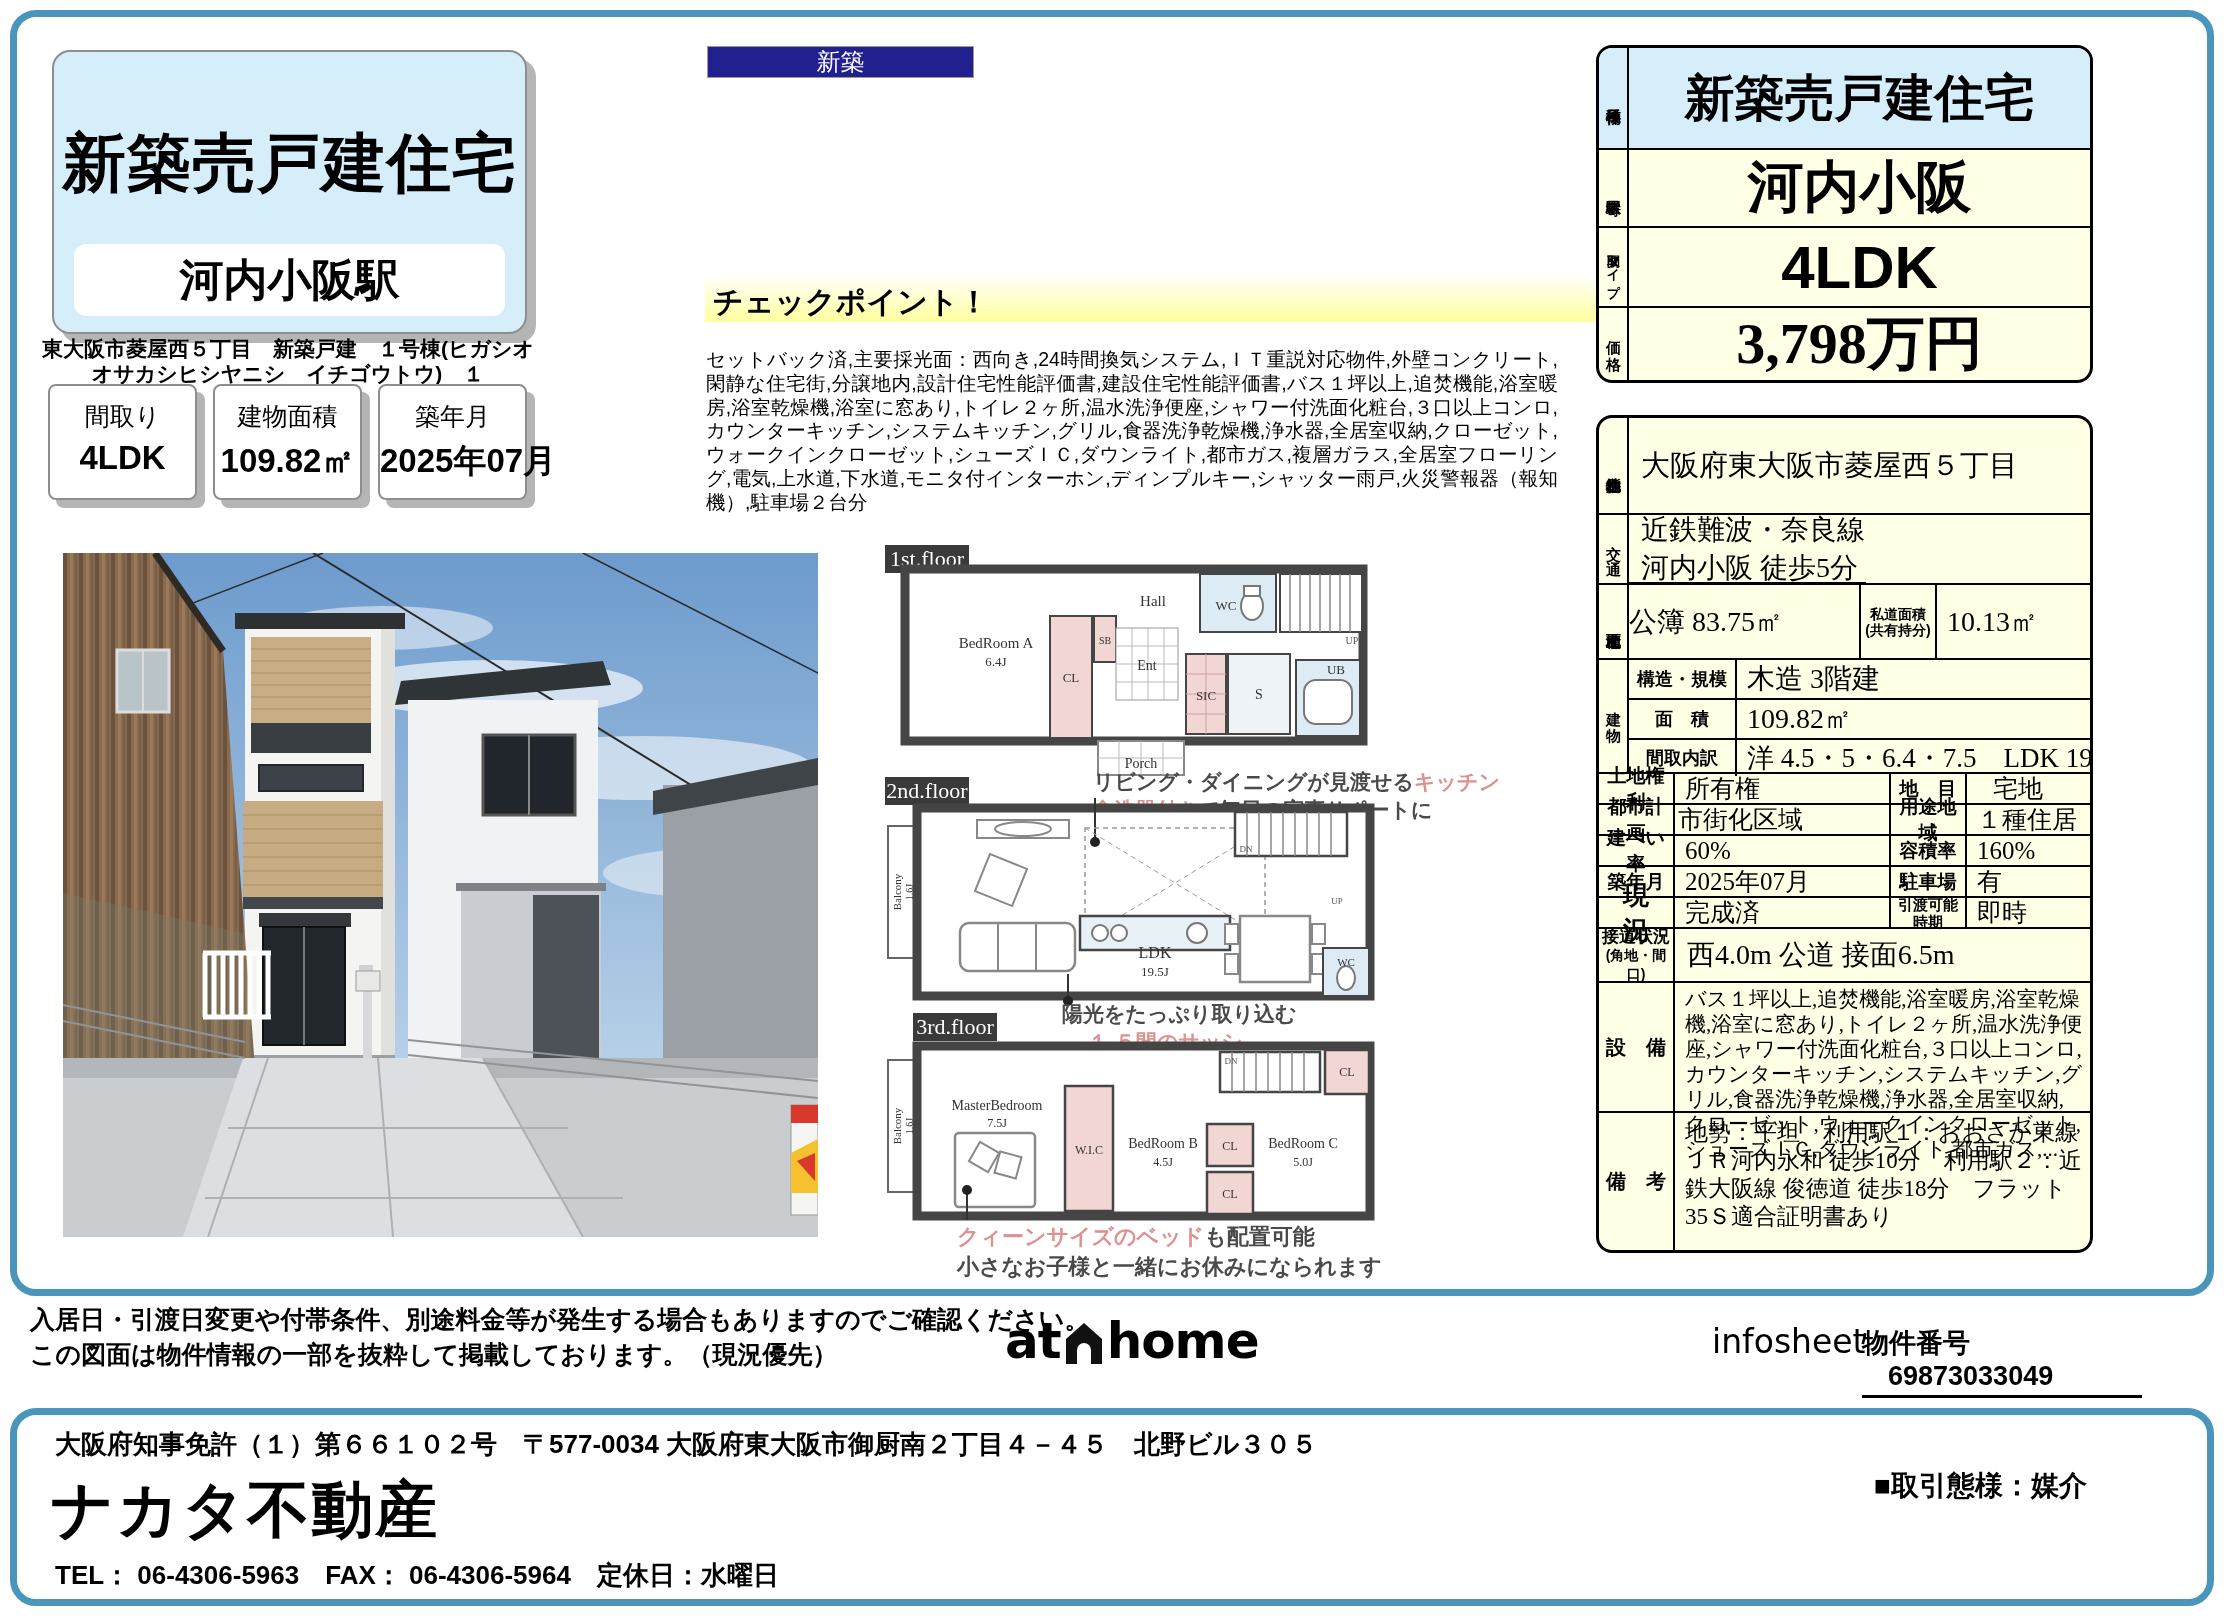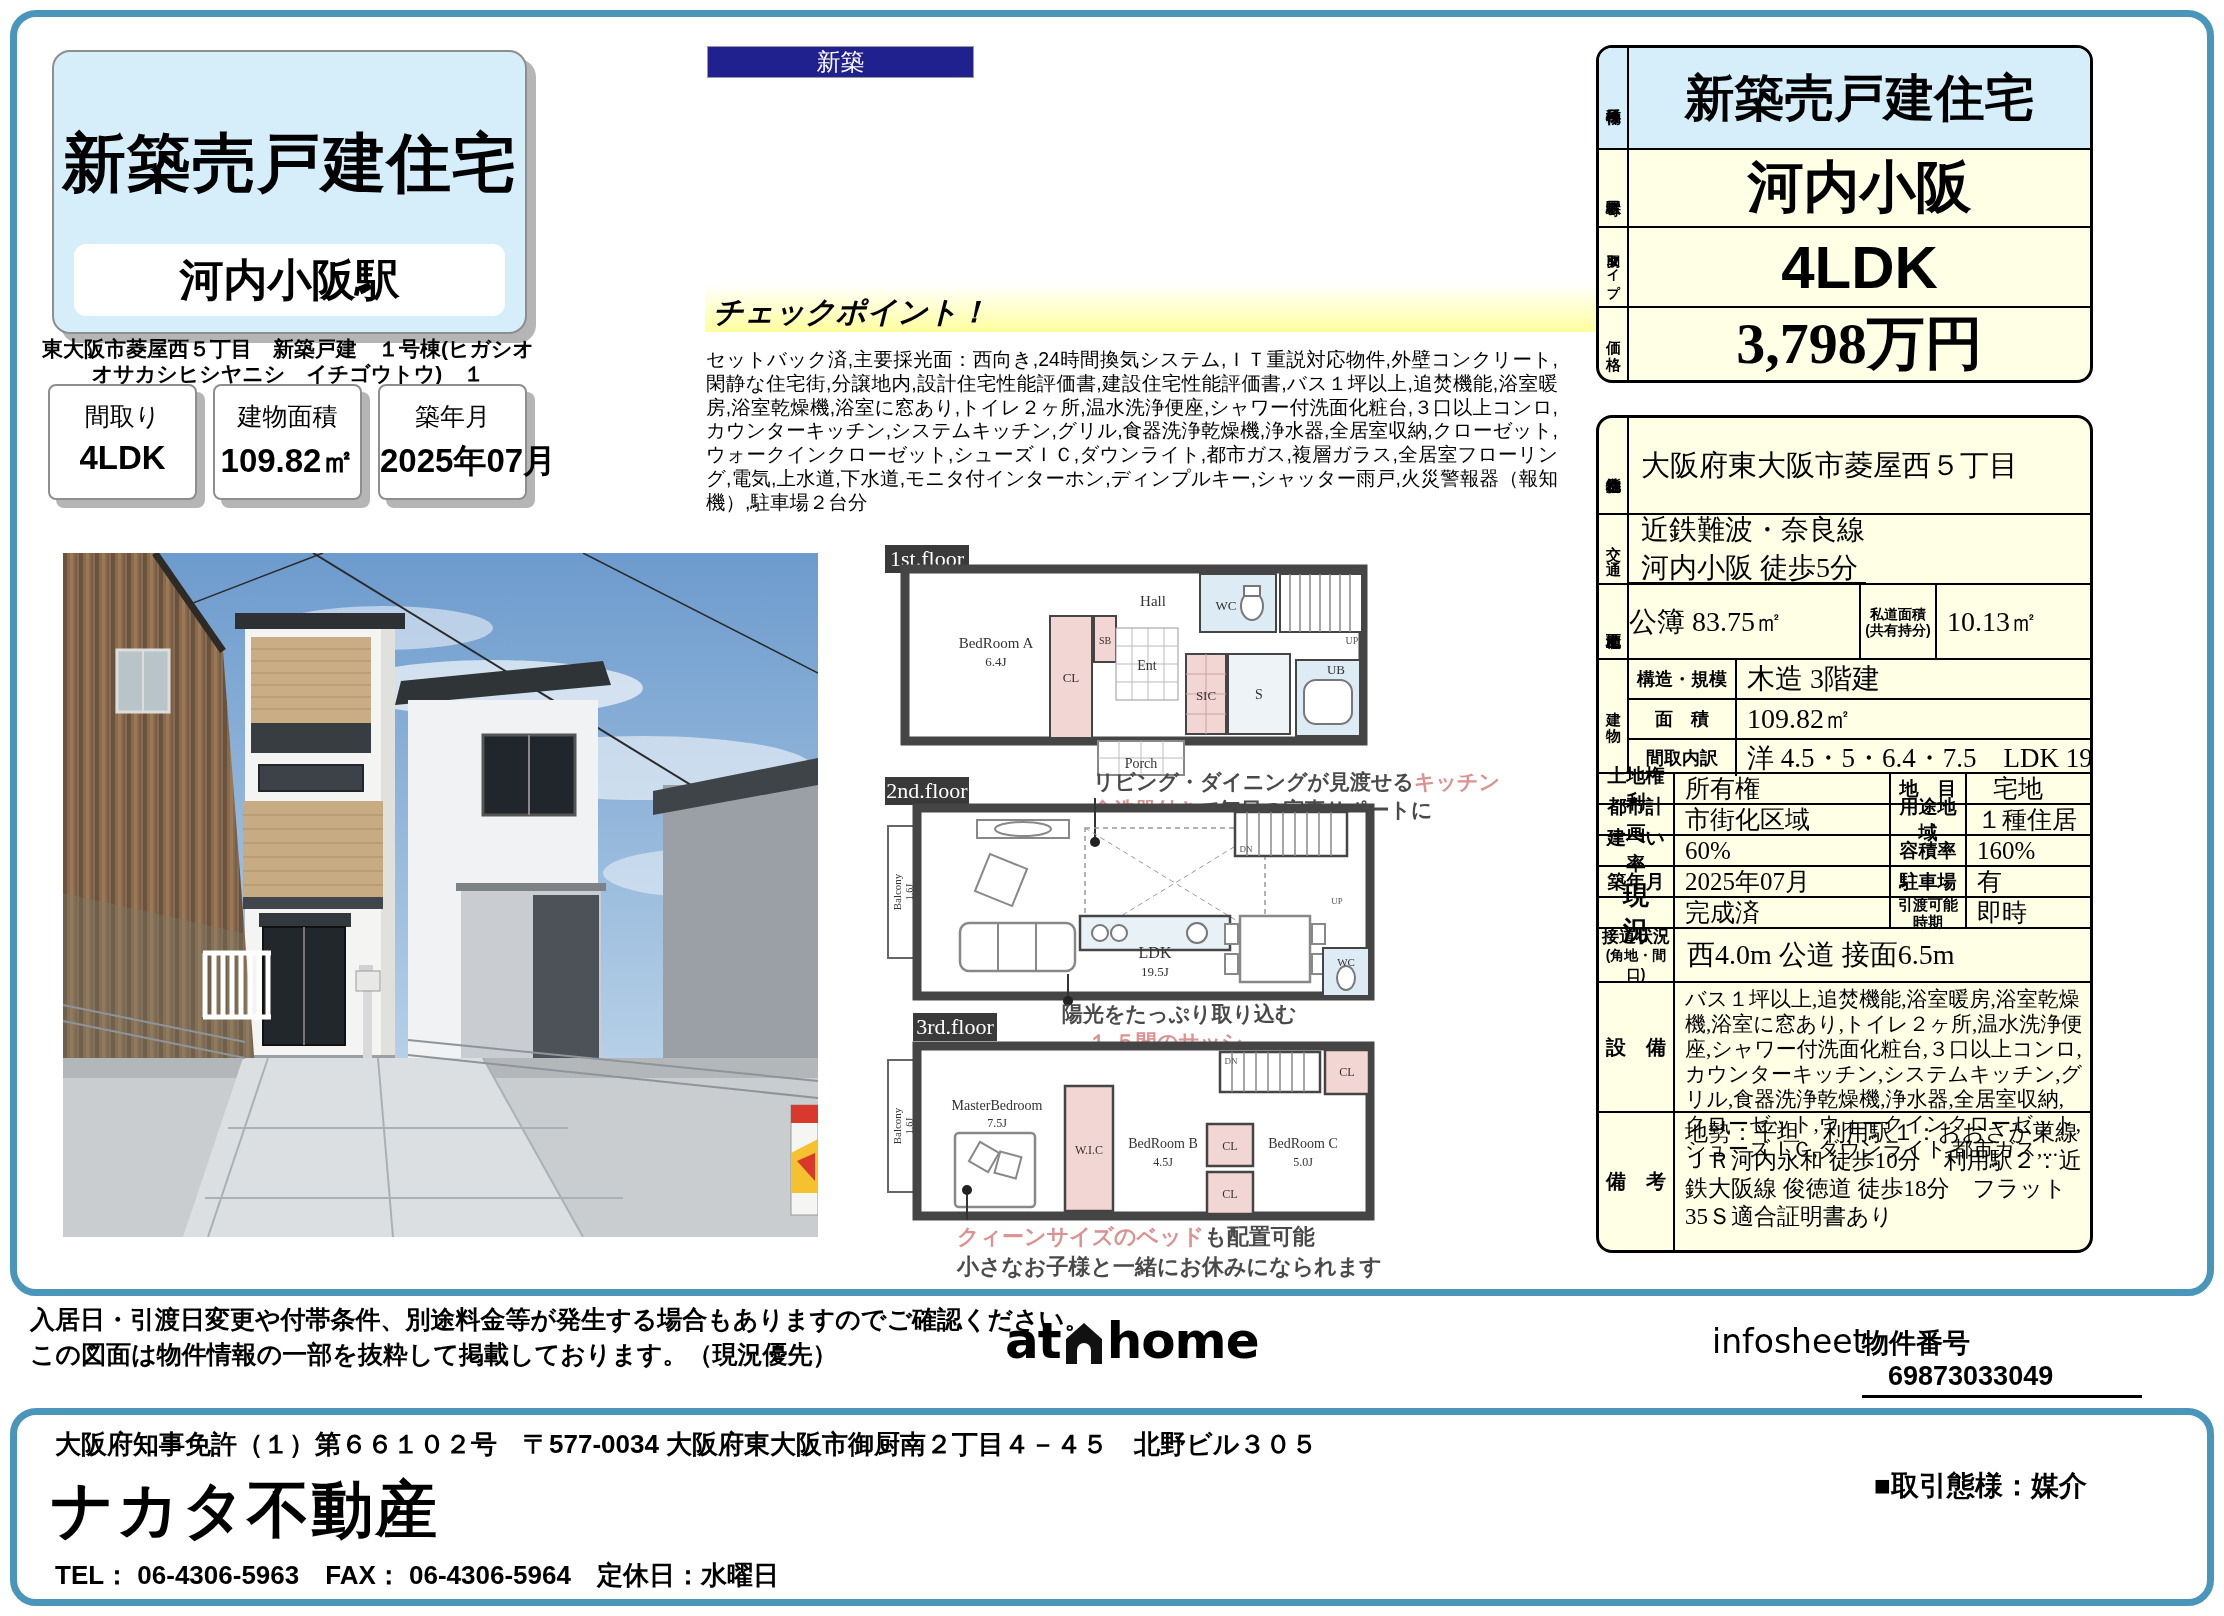--- a/index.html
+++ b/index.html
@@ -71,21 +71,21 @@
     <div class="lb">建物面積</div>
     <div class="vl">109.82㎡</div>
   </div>
   <div class="abs stat-box" style="left:378px;top:384px;">
     <div class="lb">築年月</div>
     <div class="vl">2025年07月</div>
   </div>
 
   <div class="abs badge-new" style="left:707px;top:46px;width:265px;height:30px;">新築</div>
 
-  <div class="abs cp-band" style="left:705px;top:284px;width:904px;height:48px;font-style:italic;">
+  <div class="abs cp-band" style="left:705px;top:274px;width:904px;height:48px;">
     <div class="cp-title" style="padding:8px 0 0 8px;">チェックポイント！</div>
   </div>
   <div class="abs cp-body" style="left:706px;top:348px;width:852px;height:126px;">セットバック済,主要採光面：西向き,24時間換気システム,ＩＴ重説対応物件,外壁コンクリート,閑静な住宅街,分譲地内,設計住宅性能評価書,建設住宅性能評価書,バス１坪以上,追焚機能,浴室暖房,浴室乾燥機,浴室に窓あり,トイレ２ヶ所,温水洗浄便座,シャワー付洗面化粧台,３口以上コンロ,カウンターキッチン,システムキッチン,グリル,食器洗浄乾燥機,浄水器,全居室収納,クローゼット,ウォークインクローゼット,シューズＩＣ,ダウンライト,都市ガス,複層ガラス,全居室フローリング,電気,上水道,下水道,モニタ付インターホン,ディンプルキー,シャッター雨戸,火災警報器（報知機）,駐車場２台分</div>
 
   <svg class="abs" style="left:63px;top:553px;" width="755" height="684" viewBox="0 0 755 684">
     <defs>
       <linearGradient id="sky" x1="0" y1="0" x2="0" y2="1">
         <stop offset="0" stop-color="#6d9bcd"></stop>
           <stop offset="1" stop-color="#cfe2f0"></stop>
       </linearGradient>
@@ -415,21 +415,21 @@
     </div>
 
     <div class="trow" style="flex:0 0 31px;">
       <div class="hlabel" style="flex:0 0 76px;font-size:19px;">土地権利</div>
       <div class="cellv" style="flex:0 0 216px;font-size:25px;padding-left:10px;border-right:2px solid #000;">所有権</div>
       <div class="hlabel" style="flex:0 0 76px;font-size:19px;">地　目</div>
       <div class="cellv" style="flex:1;font-size:25px;padding-left:26px;">宅地</div>
     </div>
     <div class="trow" style="flex:0 0 31px;">
       <div class="hlabel" style="flex:0 0 76px;font-size:19px;">都市計画</div>
-      <div class="cellv" style="flex:0 0 216px;font-size:25px;padding-left:10px;border-right:2px solid #000;">市街化区域</div>
+      <div class="cellv" style="flex:0 0 216px;font-size:25px;padding-left:3px;border-right:2px solid #000;">市街化区域</div>
       <div class="hlabel" style="flex:0 0 76px;font-size:19px;">用途地域</div>
       <div class="cellv" style="flex:1;font-size:25px;padding-left:10px;">１種住居</div>
     </div>
     <div class="trow" style="flex:0 0 31px;">
       <div class="hlabel" style="flex:0 0 76px;font-size:19px;">建ぺい率</div>
       <div class="cellv" style="flex:0 0 216px;font-size:25px;padding-left:10px;border-right:2px solid #000;">60%</div>
       <div class="hlabel" style="flex:0 0 76px;font-size:19px;">容積率</div>
       <div class="cellv" style="flex:1;font-size:25px;padding-left:10px;">160%</div>
     </div>
     <div class="trow" style="flex:0 0 31px;">

